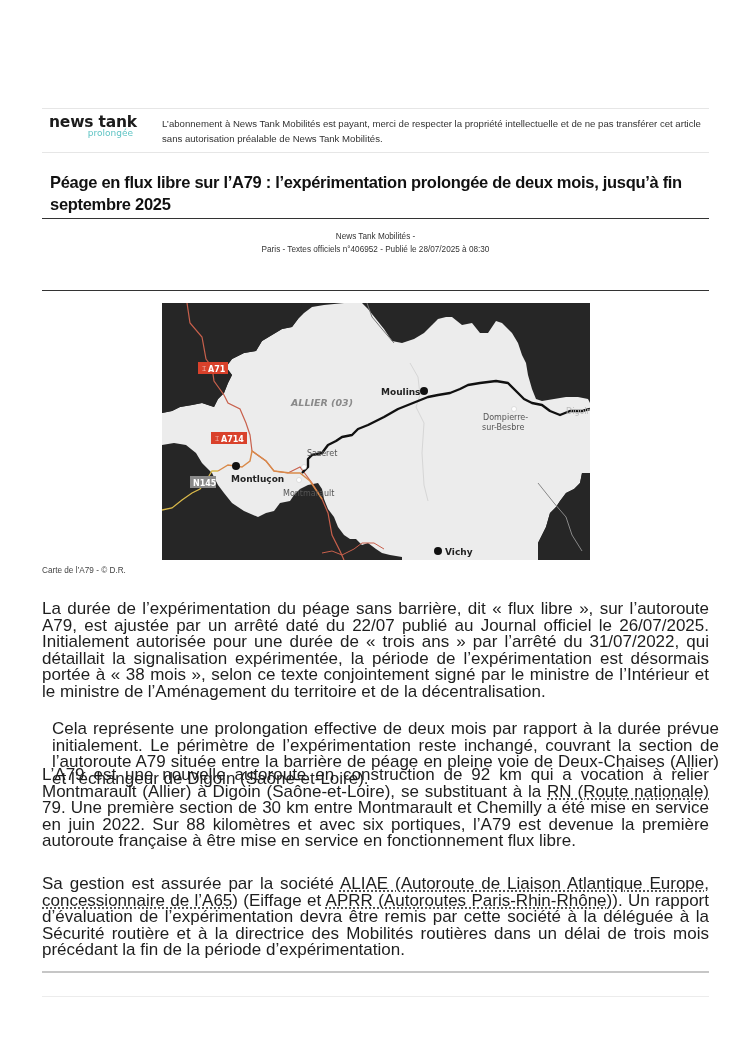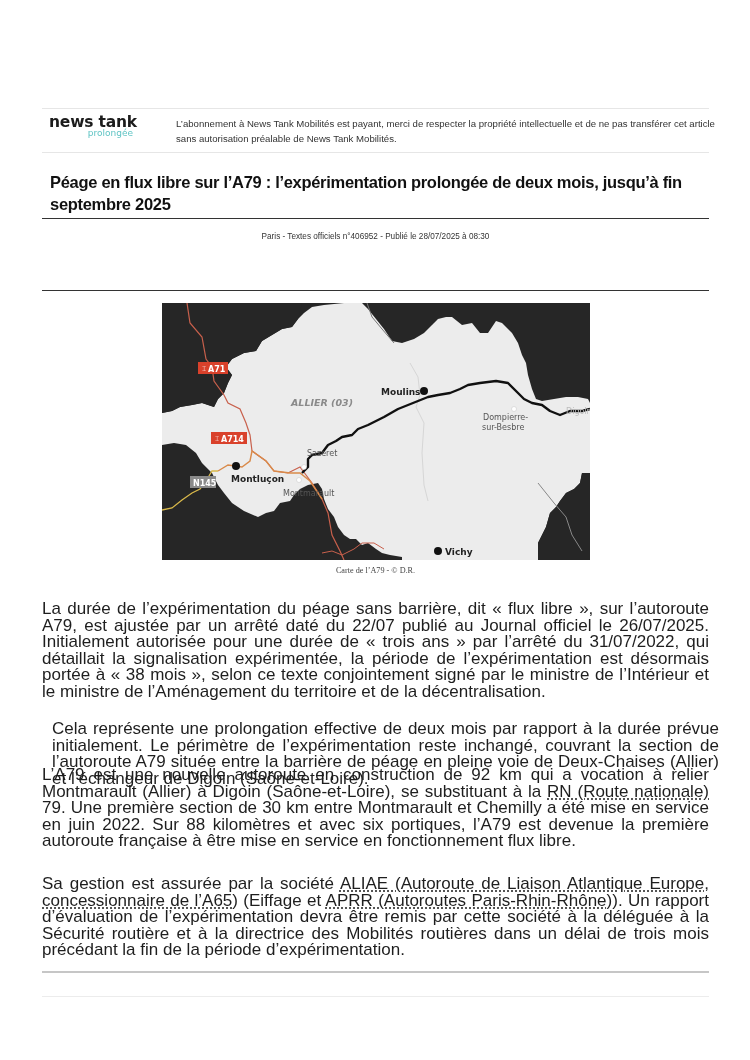--- a/index.html
+++ b/index.html
@@ -7,35 +7,35 @@
          font-family: "DejaVu Sans", sans-serif; color: #222; }
   .page { position: absolute; left: 42px; width: 667px; top: 0; }
 
   .hr-light { position: absolute; left: 0; width: 667px; height: 1px; background: #e6e6e6; }
   .banner { position: absolute; top: 113px; left: 4px; width: 667px; height: 36px; }
   .logo { position: absolute; left: 3px; top: 0; width: 90px; height: 32px; }
   .logo-main { position: absolute; left: 0; top: 0; font-family: "DejaVu Sans", sans-serif;
                font-size: 15.5px; font-weight: bold; letter-spacing: -0.2px; color: #1c1c1c; line-height: 18px; }
   .logo-sub { position: absolute; right: 6px; top: 15px; font-size: 9px; color: #5fc4c4; line-height: 11px; }
   .notice { position: absolute; left: 116px; top: 3px; width: 555px; font-size: 9.6px; line-height: 15px; color: #333;
-            font-family: "Liberation Sans", sans-serif; margin-left: 14px; }
+            font-family: "Liberation Sans", sans-serif; }
 
   .title { position: absolute; top: 163px; left: 0; width: 667px; font-size: 16.5px; font-weight: bold;
            line-height: 22px; color: #111; letter-spacing: -0.3px;
            font-family: "Liberation Sans", sans-serif; }
   .hr-dark { position: absolute; left: 0; width: 667px; height: 1px; background: #333; }
 
   .meta { position: absolute; top: 230px; left: 0; width: 667px; text-align: center;
           font-size: 8.2px; color: #333; line-height: 13px; font-family: "Liberation Sans", sans-serif; }
   .meta .gap { height: 9px; }
 
   .figure { position: absolute; top: 303px; left: 120px; width: 428px; height: 257px; }
   .figure svg { display: block; }
-  .caption { position: absolute; top: 566px; left: 0; width: 667px; text-align: center; font-size: 8.2px;
-             color: #444; font-family: Liberation Serif, serif; }
+  .caption { position: absolute; top: 566px; left: 0; width: 667px; text-align: left; font-size: 8.2px;
+             color: #444; font-family: Liberation Sans, sans-serif; }
 
   .body-text { position: absolute; left: 0; width: 667px; font-size: 17px; line-height: 16.6px;
                color: #1e1e1e; text-align: justify; font-family: "Liberation Sans", sans-serif; }
   .p1 { top: 601px; }
   .p2 { top: 711px; }
   .p3 { top: 767px; }
   .p4 { top: 876px; }
   .abbr { text-decoration: underline dotted; text-underline-offset: 2px; cursor: help; }
 
   .hr-bottom1 { position: absolute; top: 971px; left: 0; width: 667px; height: 2px; background: #c6c6c6; }
@@ -58,20 +58,21 @@
     <div class="notice">L’abonnement à News Tank Mobilités est payant, merci de respecter la propriété intellectuelle et de ne pas transférer cet article sans autorisation préalable de News Tank Mobilités.</div>
   </div>
 
   <div class="hr-light" style="top:152px;"></div>
 
   <h1 class="title" style="margin:8px;">Péage en flux libre sur l’A79 : l’expérimentation prolongée de deux mois, jusqu’à fin septembre 2025</h1>
 
   <div class="hr-dark" style="top:218px;"></div>
 
   <div class="meta">
+    <div>News Tank Mobilités -</div>
     <div>Paris - Textes officiels n°406952 - Publié le 28/07/2025 à 08:30</div>
     <div class="gap"></div>
   </div>
 
   <div class="hr-dark" style="top:290px;"></div>
 
   <div class="figure">
     <svg width="428" height="257" viewBox="0 0 428 257">
       <rect x="0" y="0" width="428" height="257" fill="#262626"></rect>
 

